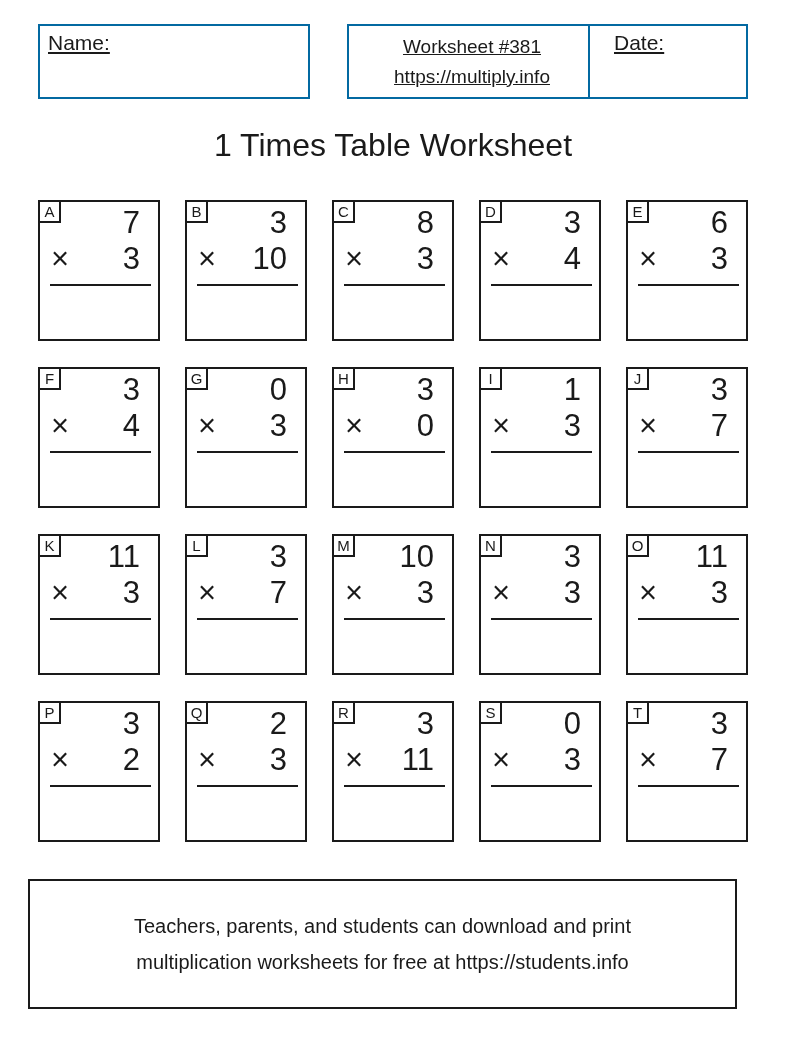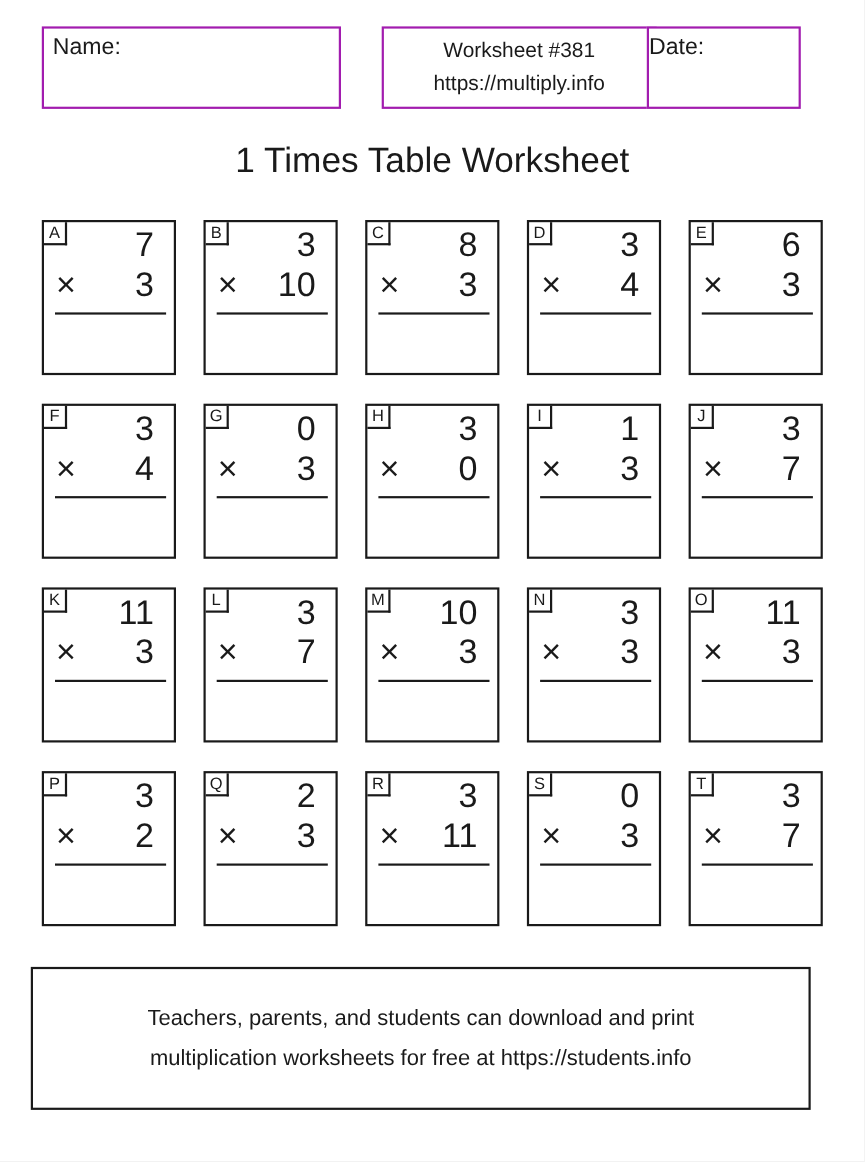--- a/index.html
+++ b/index.html
@@ -9,28 +9,29 @@
     height: 1056px;
     margin: 0 auto;
     background: #ffffff;
     font-family: "Liberation Sans", sans-serif;
     color: #1a1a1a;
     overflow: hidden;
   }
   .hdr-box {
     position: absolute;
     box-sizing: border-box;
-    border: 2px solid #a21caf;
+    border: 2px solid #0369a1;
     background: #fff;
+    text-decoration: underline;
   }
   .name-box  { left: 38px;  top: 24px; width: 272px; height: 75px; padding: 5px 8px; font-size: 21px; }
   .ws-box    { left: 323px; top: 24px; width: 250px; height: 75px;
                display: flex; flex-direction: column; justify-content: center; align-items: center;
                font-size: 19px; line-height: 30px; text-align: center; margin-left: 24px; }
-  .date-box  { left: 588px; top: 24px; width: 140px; height: 75px; padding: 5px 0; font-size: 21px; }
+  .date-box  { left: 588px; top: 24px; width: 160px; height: 75px; padding: 5px 24px; font-size: 21px; }
 
   .sheet-title {
     position: absolute;
     top: 127px; left: 0;
     width: 100%;
     text-align: center;
     font-size: 32px;
     line-height: 36px;
     font-weight: 400;
   }

